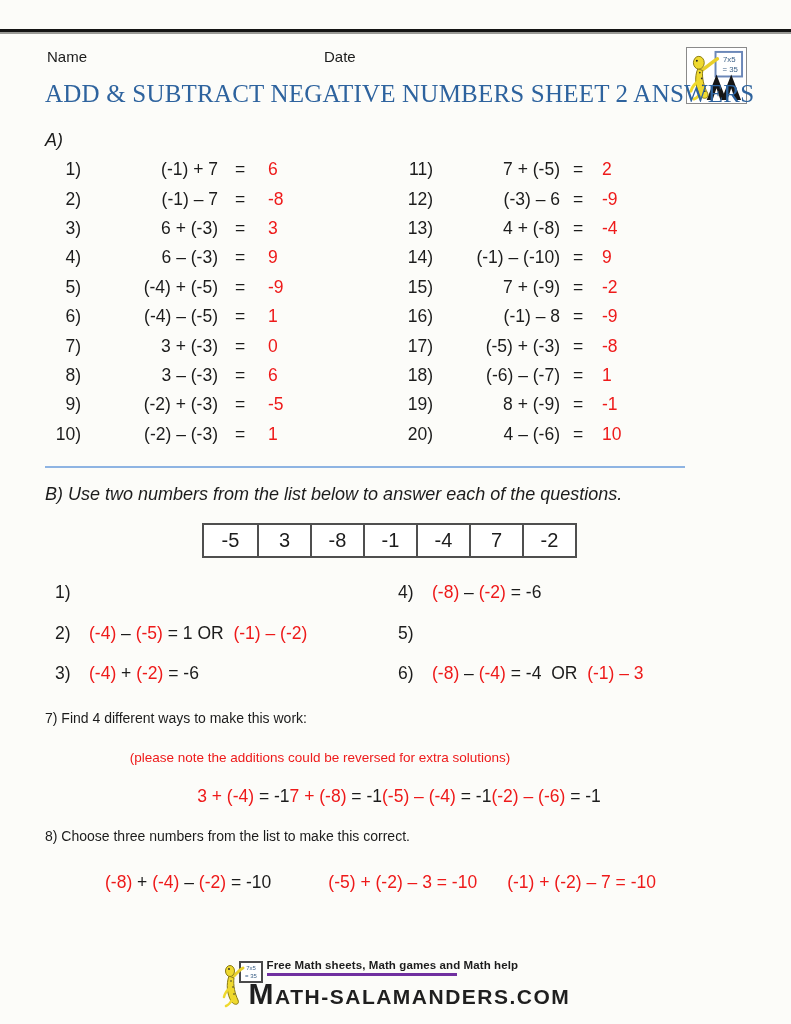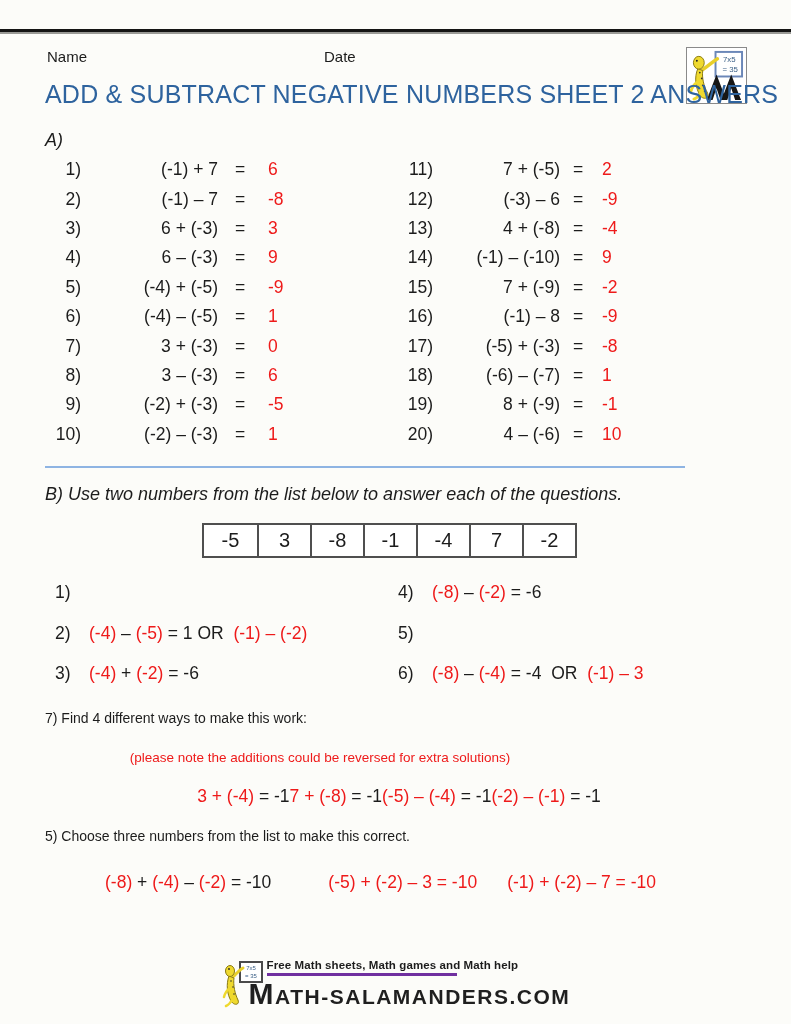--- a/index.html
+++ b/index.html
@@ -17,21 +17,21 @@
   }
   .topbar{position:absolute;top:29px;left:0;width:791px;height:5px;}
   .topbar .b1{height:3px;background:#141414;}
   .topbar .b2{height:2px;background:#9a9a96;}
   .name-label{position:absolute;top:48px;left:47px;font-size:15px;}
   .date-label{position:absolute;top:48px;left:324px;font-size:15px;}
   .logo-box{position:absolute;top:47px;left:686px;width:61px;height:57px;border:1px solid #8a8a8a;background:#fff;}
   .logo-box svg{width:100%;height:100%;}
   .page-title{
     position:absolute;top:80px;left:45px;width:640px;
-    font-family:Liberation Sans, sans-serif;font-size:25px;letter-spacing:.2px;
+    font-family:Liberation Serif, serif;font-size:25px;letter-spacing:.2px;
     color:var(--title-blue);white-space:nowrap;
   }
   .seca-label{position:absolute;top:130px;left:45px;font-size:18px;font-style:italic;}
   .seca{position:absolute;top:155px;display:grid;grid-auto-rows:29.4px;align-items:center;font-size:17.5px;}
   #seca-left{left:45px;grid-template-columns:38px 135px 44px 70px;}
   #seca-right{left:395px;grid-template-columns:40px 125px 36px 70px;}
   .c-num{text-align:right;padding-right:2px;}
   .c-expr{text-align:right;white-space:pre;}
   .c-eq{text-align:center;}
   .c-ans{padding-left:6px;}
@@ -226,24 +226,24 @@
       <span class="bexpr"><span class="red">(-8)</span><span class="blk"> – </span><span class="red">(-4)</span><span class="blk"> = -4</span><span class="blk">  OR  </span><span class="red">(-1) – 3</span></span>
     </div>
   </div>
 
 <div class="q-heading" id="q7-heading">7) Find 4 different ways to make this work:</div>
 <div class="q7-note">(please note the additions could be reversed for extra solutions)</div>
 <div id="q7-answers">
     <span class="eqitem"><span class="red">3 + (-4)</span><span class="blk"> = -1</span></span>
     <span class="eqitem"><span class="red">7 + (-8)</span><span class="blk"> = -1</span></span>
     <span class="eqitem"><span class="red">(-5) – (-4)</span><span class="blk"> = -1</span></span>
-    <span class="eqitem"><span class="red">(-2) – (-1)</span><span class="blk"> = -1</span></span>
-  </div>
-
-<div class="q-heading" id="q8-heading">5) Choose three numbers from the list to make this correct.</div>
+    <span class="eqitem"><span class="red">(-2) – (-6)</span><span class="blk"> = -1</span></span>
+  </div>
+
+<div class="q-heading" id="q8-heading">8) Choose three numbers from the list to make this correct.</div>
 <div id="q8-answers">
     <span class="eqitem"><span class="red">(-8)</span><span class="blk"> + </span><span class="red">(-4)</span><span class="blk"> – </span><span class="red">(-2)</span><span class="blk"> = -10</span></span>
     <span class="eqitem"><span class="red">(-5) + (-2) – 3 = -10</span></span>
     <span class="eqitem"><span class="red">(-1) + (-2) – 7 = -10</span></span>
   </div>
 
 <div class="footer">
   <div class="footer-logo">
     <svg viewBox="0 0 44 52">
       <rect x="19" y="3" width="22" height="20" fill="#ffffff" stroke="#4a4a4a" stroke-width="2"></rect>

